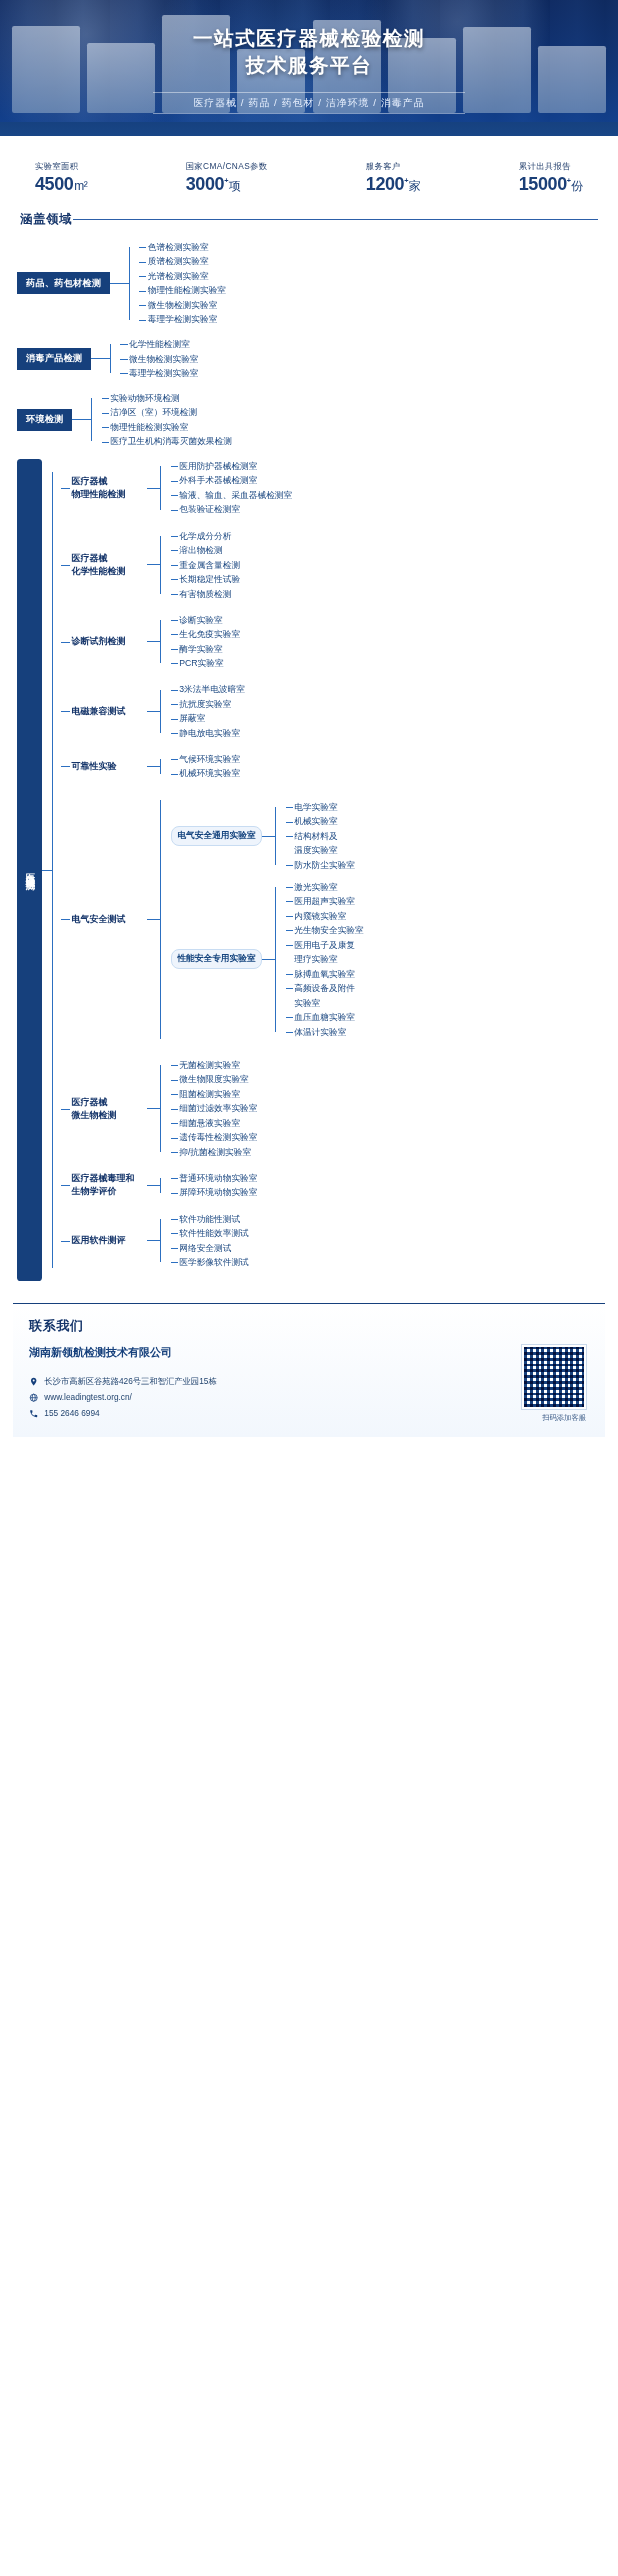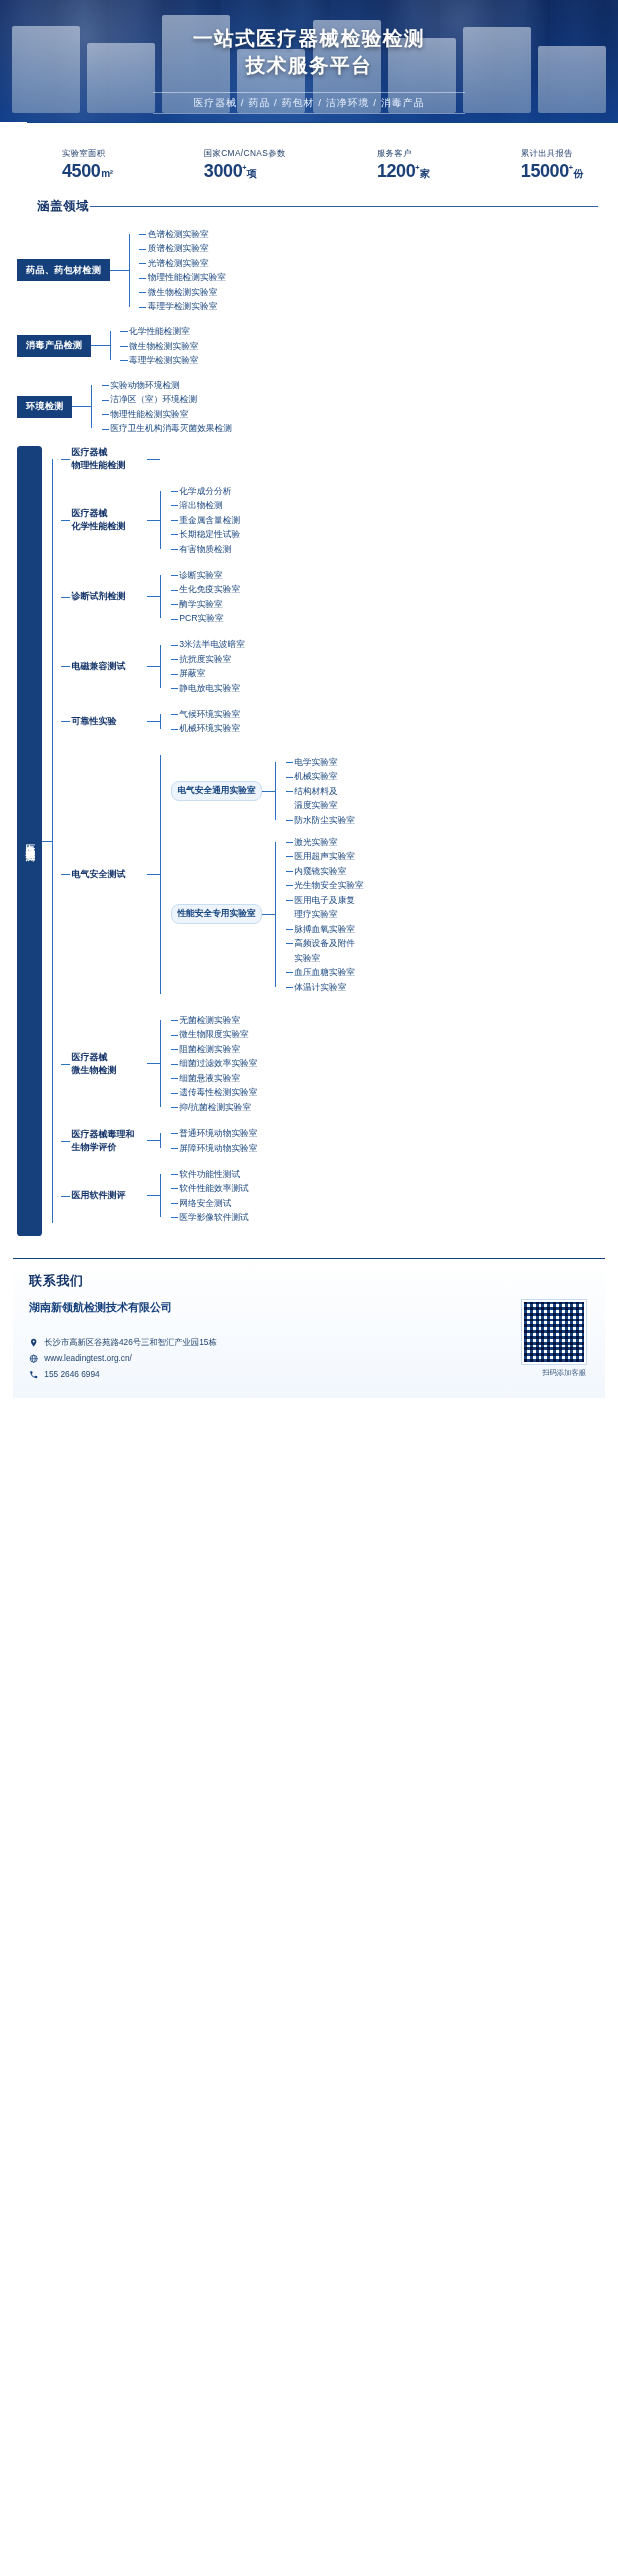--- a/index.html
+++ b/index.html
@@ -58,45 +58,44 @@
     font-size: 9.8px;
     letter-spacing: 1.1px;
     padding: 3.6px 0;
     border-top: 0.7px solid rgba(255,255,255,0.45);
     border-bottom: 0.7px solid rgba(255,255,255,0.45);
   }
 
   
   .stats-wrap {
     background: linear-gradient(180deg, #16417f 0%, #1c4d92 40%, #ffffff 40%, #ffffff 100%);
-    padding-top: 1px;
-    margin-left: 27px;
+    padding-top: 14px;
   }
   .stats {
     display: flex;
     justify-content: space-between;
     padding: 25px 35px 16px;
     background: #ffffff;
   }
   .stat { text-align: left; }
   .stat-label { font-size: 8.3px; color: #24406e; letter-spacing: 0.4px; }
   .stat-value {
     margin-top: 2.2px;
     font-size: 18px;
     font-weight: bold;
     color: #1b3f77;
     letter-spacing: -0.4px;
   }
-  .stat-value .unit { font-size: 10px; font-weight: bold; margin-left: 0.7px; }
+  .stat-value .unit { font-size: 12px; font-weight: normal; margin-left: 0.7px; }
   .stat-value .sup { font-size: 7.3px; vertical-align: super; }
 
   
   .sec-head {
     display: flex; align-items: center; gap: 1px;
-    padding: 0 20.3px; margin-bottom: 7.3px; margin-left: 17px;
+    padding: 0 20.3px; margin-bottom: 7.3px;
   }
   .sec-head h2 { font-size: 12.3px; color: #15356a; font-weight: bold; letter-spacing: 0.7px; }
   .sec-head .rule { flex: 1; height: 0.7px; background: #2c5fa8; }
 
   
   .tree { padding: 4.4px 14.5px 19px 17.4px; position: relative; }
 
   .pill {
     display: inline-block;
     background: #16407c;
@@ -173,21 +172,21 @@
 
   
   .contact {
     margin: 2.9px 13px 13px;
     background: linear-gradient(180deg,#ffffff,#f2f7fd);
     border-top: 1.5px solid #16407c;
     padding: 13px 16px 16px;
     position: relative;
   }
   .contact h3 { font-size: 13px; color: #15356a; letter-spacing: 0.7px; margin-bottom: 10.2px; }
-  .company { font-size: 11px; font-weight: bold; color: #16407c; margin-bottom: 19px; }
+  .company { font-size: 11px; font-weight: bold; color: #16407c; margin-bottom: 13px; }
   .cinfo { font-size: 8.3px; color: #23456f; line-height: 16px; display: flex; align-items: center; gap: 5.1px; }
   .ico {
     width: 10.2px; height: 10.2px; flex: none;
     display: inline-flex; align-items: center; justify-content: center;
     color: #16407c;
   }
   .qr-box { position: absolute; right: 19px; top: 41px; text-align: right; }
   .qr {
     width: 64px; height: 64px;
     background:
@@ -283,20 +282,26 @@
         </div>
       </div>
 
     <div class="mega">
       <div class="mega-pill">医疗器械检测</div>
       <div class="mega-spine"></div>
       <div class="mega-body" id="mega-body">
           <div class="grp">
             <div class="grp-label">医疗器械<br>物理性能检测</div>
             <div class="grp-conn"></div>
+            <div class="leaf-list">
+              <div class="leaf">医用防护器械检测室</div>
+              <div class="leaf">外科手术器械检测室</div>
+              <div class="leaf">输液、输血、采血器械检测室</div>
+              <div class="leaf">包装验证检测室</div>
+            </div>
           </div>
           <div class="grp">
             <div class="grp-label">医疗器械<br>化学性能检测</div>
             <div class="grp-conn"></div>
             <div class="leaf-list">
               <div class="leaf">化学成分分析</div>
               <div class="leaf">溶出物检测</div>
               <div class="leaf">重金属含量检测</div>
               <div class="leaf">长期稳定性试验</div>
               <div class="leaf">有害物质检测</div>

